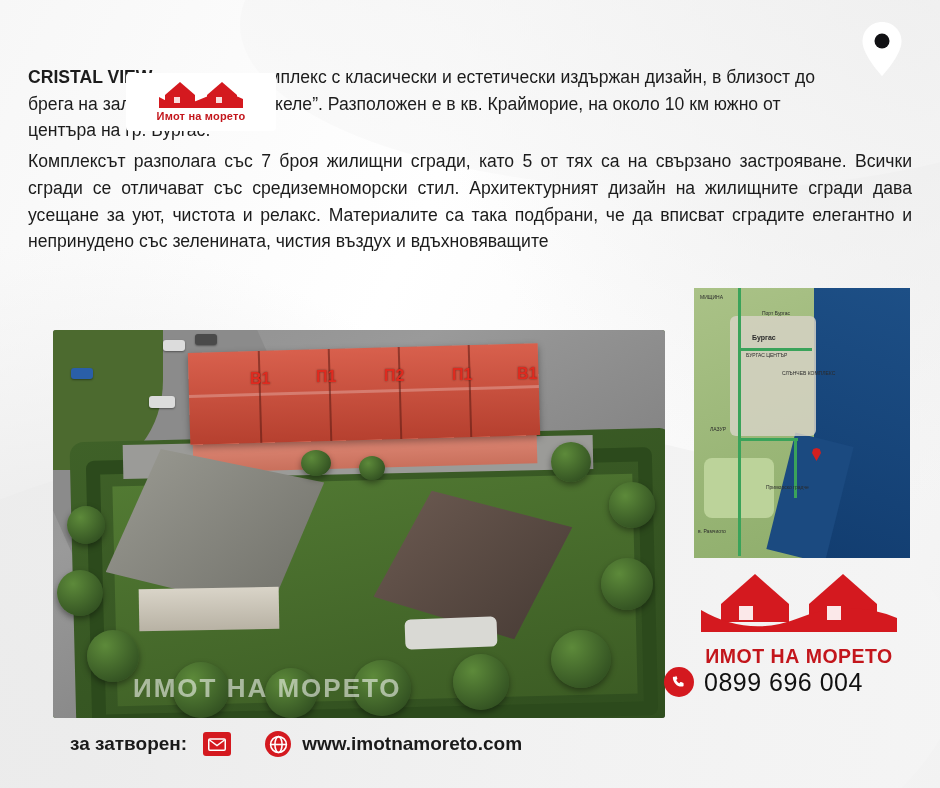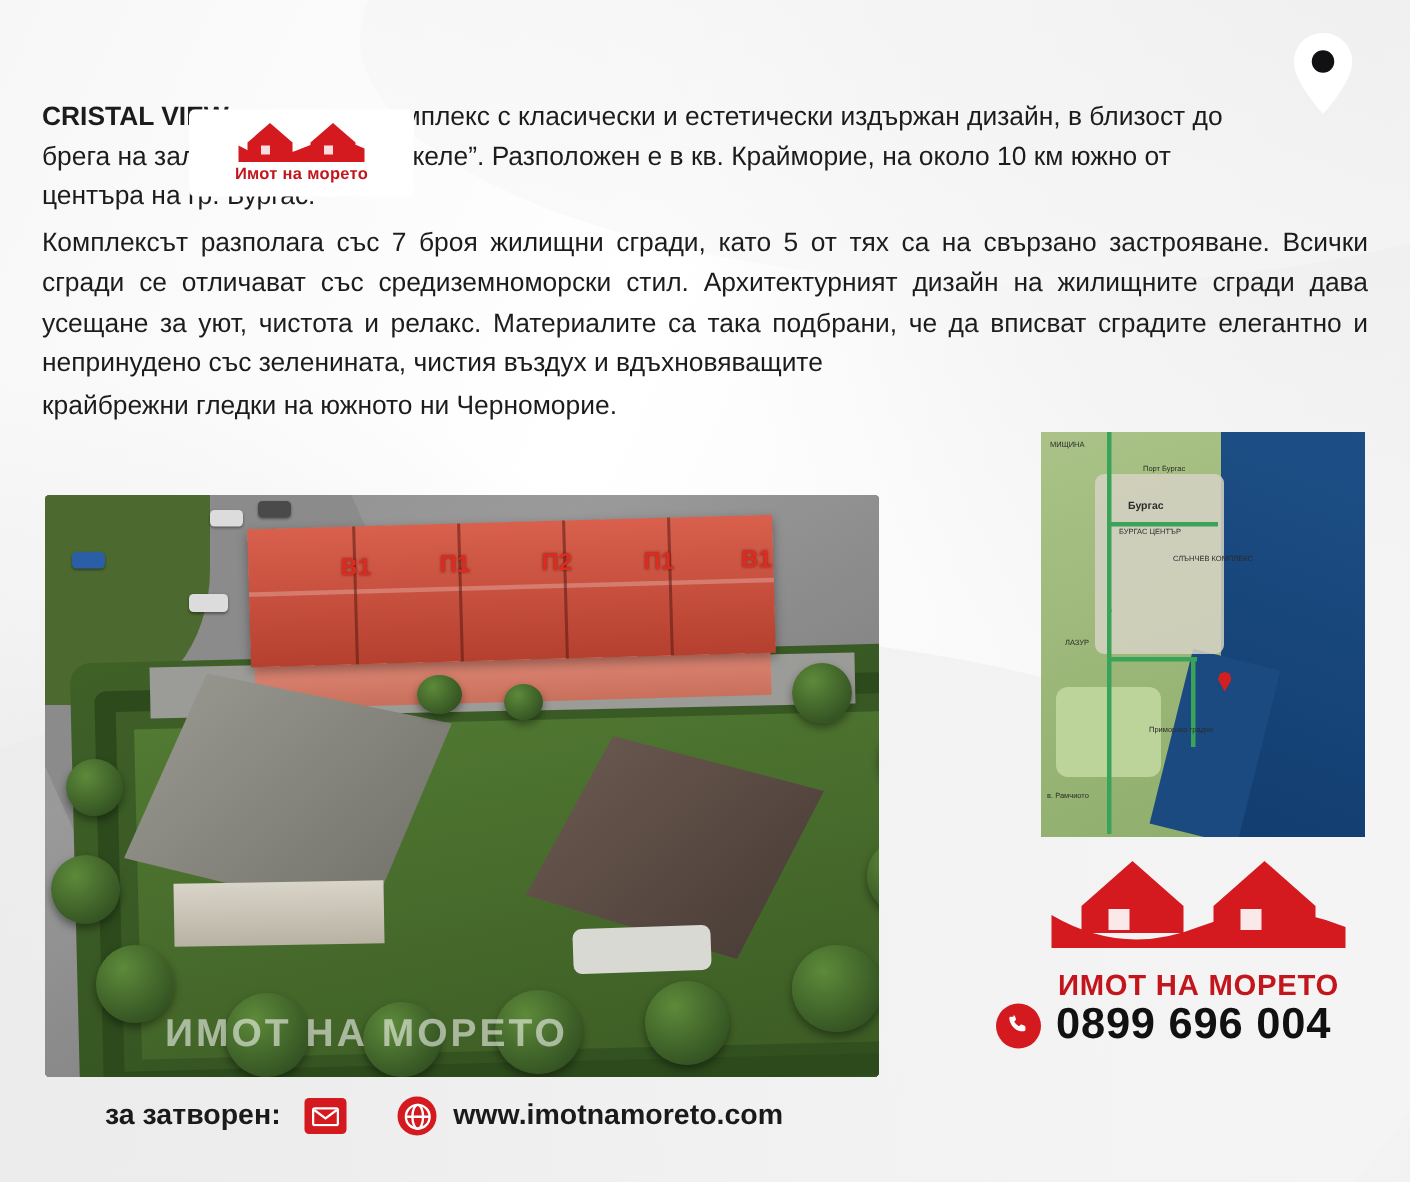--- a/index.html
+++ b/index.html
@@ -100,22 +100,22 @@
     font-size: 11px;
     font-weight: bold;
     color: #c3161c;
     letter-spacing: .2px;
     margin-top: 1px;
   }
 
   
   .photo {
     position: absolute;
-    left: 30px; top: 330px;
-    width: 556px; height: 388px;
+    left: 53px; top: 330px;
+    width: 612px; height: 388px;
     border-radius: 3px;
     overflow: hidden;
     z-index: 4;
     background: #4d6b33;
   }
   .ph-asphalt {
     position: absolute; inset: 0;
     background: linear-gradient(150deg,#8e8e8e 0%, #9a9a9a 30%, #868686 60%, #7d7d7d 100%);
   }
   .ph-grass-left {
@@ -299,21 +299,21 @@
     z-index: 5;
   }
   .circle-icon {
     width: 30px; height: 30px; border-radius: 50%;
     background: #d4191f;
     display: flex; align-items: center; justify-content: center;
     color: #fff;
     flex: 0 0 auto;
   }
   .phone-num {
-    font-size: 29px; font-weight: bold; color: #111; letter-spacing: .5px;
+    font-size: 25px; font-weight: normal; color: #111; letter-spacing: .5px;
   }
 
   
   .footer {
     position: absolute;
     left: 0; top: 720px;
     width: 940px; height: 48px;
     display: flex; align-items: center;
     z-index: 5;
   }
@@ -350,21 +350,20 @@
   <span class="pin-icon">
     <svg width="48" height="58" viewBox="0 0 48 58">
       <path d="M24 2C13 2 4.5 10.6 4.5 21.4 4.5 35 24 56 24 56s19.5-21 19.5-34.6C43.5 10.6 35 2 24 2z" fill="#ffffff"></path>
       <circle cx="24" cy="21" r="7.5" fill="#111114"></circle>
     </svg>
   </span>
 
   <div class="desc">
     <p class="p1"><span class="brand-strong">CRISTAL VIEW</span><span> е затворен комплекс с класически и естетически издържан дизайн, в близост до брега на залива на “Ченгене скеле”. Разположен е в кв. Крайморие, на около 10 км южно от центъра на гр. Бургас.</span></p>
     <p class="p2">Комплексът разполага със 7 броя жилищни сгради, като 5 от тях са на свързано застрояване. Всички сгради се отличават със средиземноморски стил. Архитектурният дизайн на жилищните сгради дава усещане за уют, чистота и релакс. Материалите са така подбрани, че да вписват сградите елегантно и непринудено със зеленината, чистия въздух и вдъхновяващите</p>
-    <p class="p3">крайбрежни гледки на южното ни Черноморие.</p>
   </div>
 
   <div class="inline-logo">
     <span class="mark">
       <svg width="104" height="34" viewBox="0 0 104 34">
         <path d="M16 20 L31 7 L46 20 L46 31 L16 31 Z" fill="#d4191f"></path>
         <path d="M58 20 L73 7 L88 20 L88 31 L58 31 Z" fill="#d4191f"></path>
         <path d="M10 22 Q30 34 52 24 Q74 14 94 24 L94 33 L10 33 Z" fill="#d4191f"></path>
         <rect x="25" y="22" width="6" height="6" fill="#ffffff" opacity=".85"></rect>
         <rect x="67" y="22" width="6" height="6" fill="#ffffff" opacity=".85"></rect>

